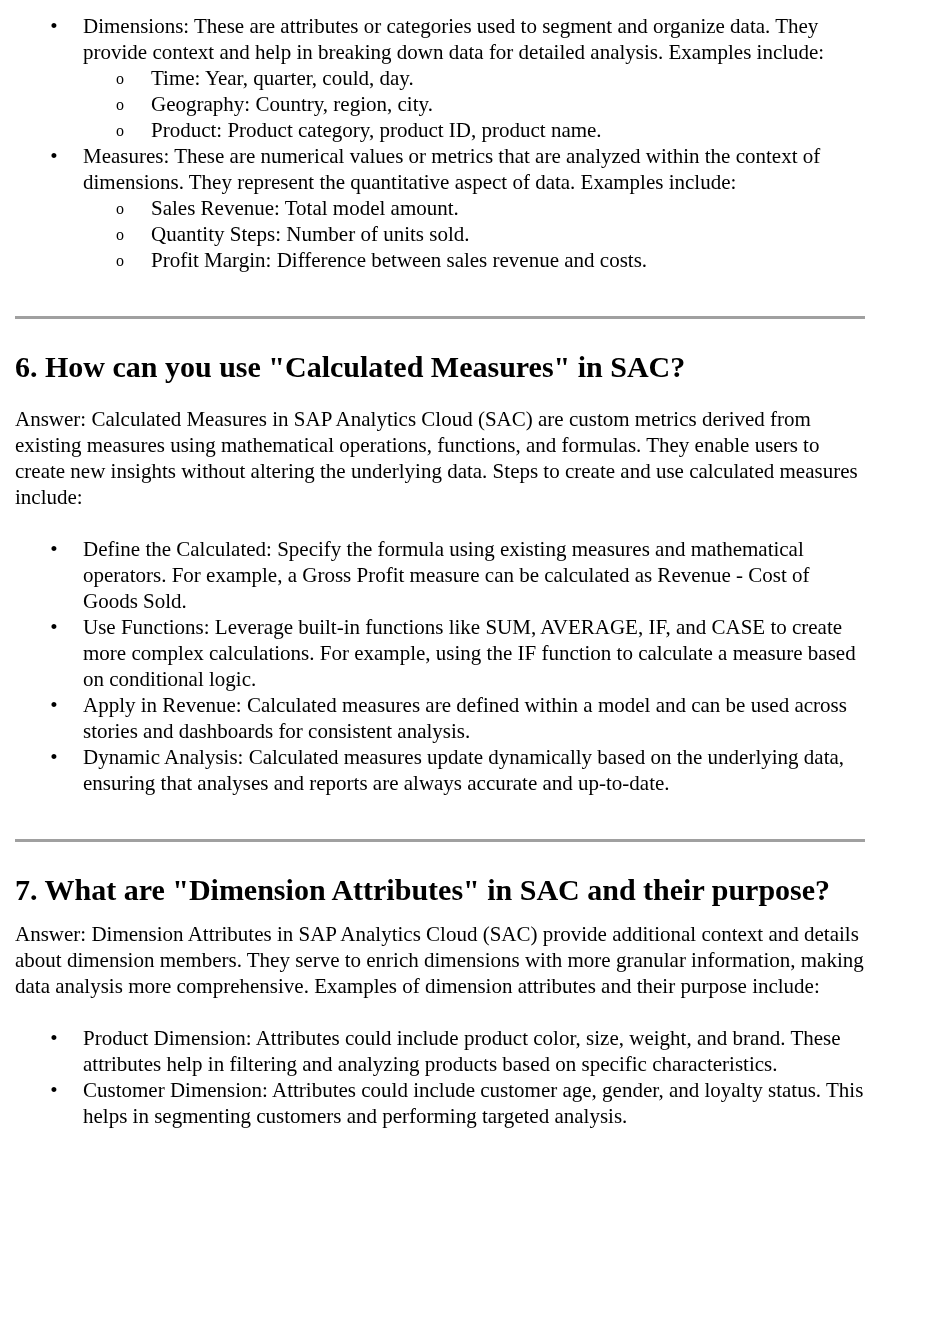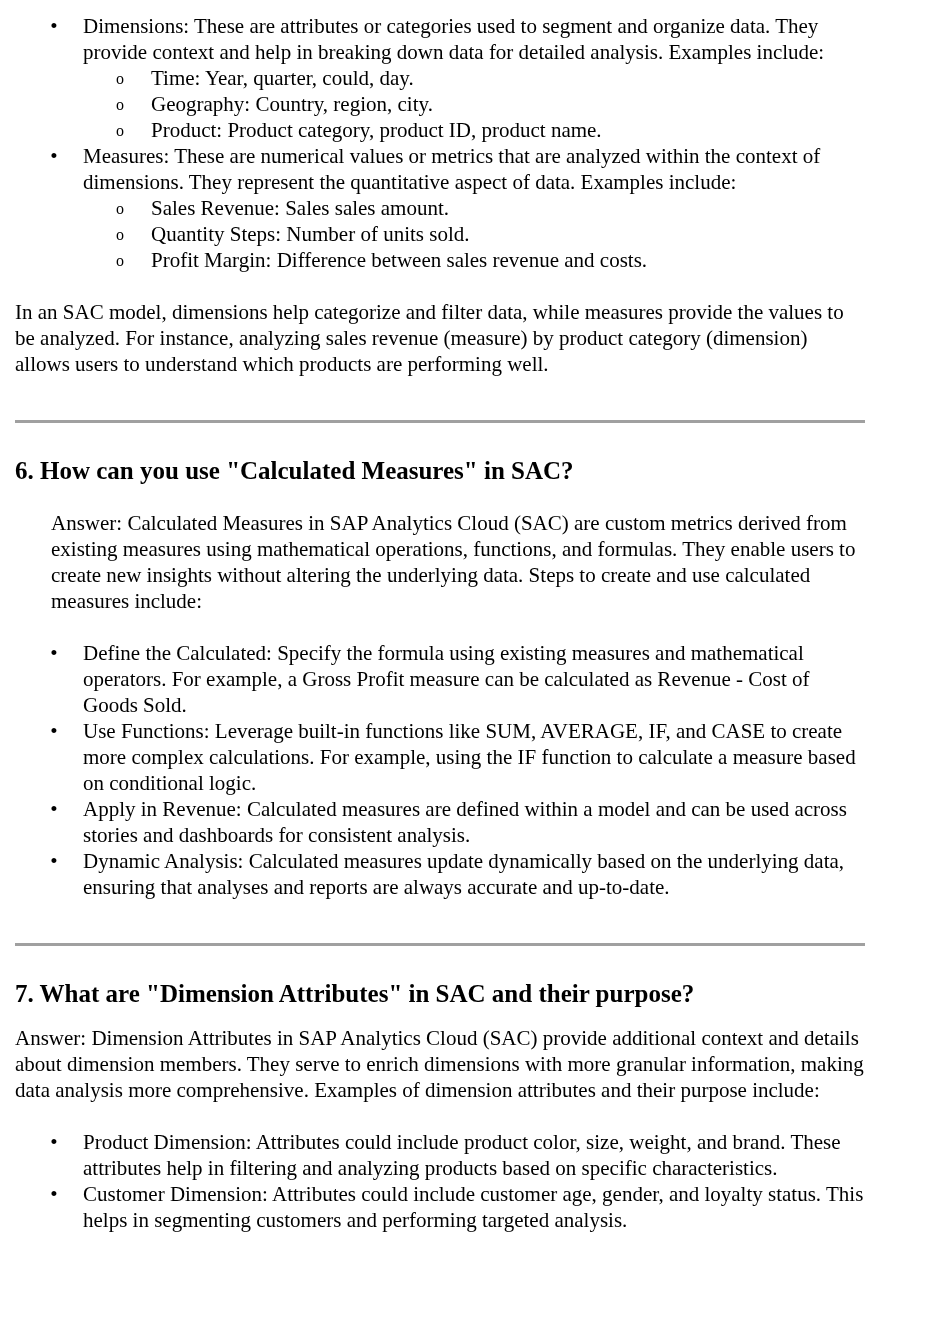--- a/index.html
+++ b/index.html
@@ -16,55 +16,54 @@
       position: absolute; left: 34px; top: 0; width: 10px; text-align: center;
     }
     ul.l2 { list-style: none; margin: 0; padding: 0; }
     ul.l2 > li { position: relative; padding-left: 68px; margin-left: 0; }
     ul.l2 > li > .bul {
       position: absolute; left: 33px; top: 1px; font-size: 16px; text-align: center;
     }
     b { font-weight: normal; }
     p { margin: 0; }
     .hr { height: 3px; background: #a0a0a0; width: 850px; margin: 0; }
-    h2 { margin: 0; font-size: 25px; line-height: 30px; font-weight: bold; }
+    h2 { margin: 0; font-size: 30px; line-height: 30px; font-weight: bold; }
   </style>
 </head>
 <body>
 
 <div class="page">
 
   <ul class="l1" style="margin-top:13px;">
     <li>
       <span class="bul">•</span>
       <b>Dimensions:</b><span> These are attributes or categories used to segment and organize data. They provide context and help in breaking down data for detailed analysis. Examples include:</span>
       <ul class="l2">
         <li><span class="bul">o</span><b>Time:</b><span> Year, quarter, could, day.</span></li>
         <li><span class="bul">o</span><b>Geography:</b><span> Country, region, city.</span></li>
         <li><span class="bul">o</span><b>Product:</b><span> Product category, product ID, product name.</span></li>
       </ul>
     </li>
     <li>
       <span class="bul">•</span>
       <b>Measures:</b><span> These are numerical values or metrics that are analyzed within the context of dimensions. They represent the quantitative aspect of data. Examples include:</span>
       <ul class="l2">
-        <li><span class="bul">o</span><b>Sales Revenue:</b><span> Sales sales amount.</span></li>
+        <li><span class="bul">o</span><b>Sales Revenue:</b><span> Total model amount.</span></li>
         <li><span class="bul">o</span><b>Quantity Steps:</b><span> Number of units sold.</span></li>
         <li><span class="bul">o</span><b>Profit Margin:</b><span> Difference between sales revenue and costs.</span></li>
       </ul>
     </li>
   </ul>
 
-  <p style="margin-top:26px;">In an SAC model, dimensions help categorize and filter data, while measures provide the values to be analyzed. For instance, analyzing sales revenue (measure) by product category (dimension) allows users to understand which products are performing well.</p>
 
   <div class="hr" style="margin-top:43px;"></div>
 
   <h2 style="margin-top:33px;">6. How can you use "Calculated Measures" in SAC?</h2>
 
-  <p style="margin-top:24px;margin-left:36px;">
+  <p style="margin-top:24px;">
     <b>Answer:</b><b> Calculated Measures</b><span> in </span><b>SAP Analytics Cloud (SAC)</b><span> are custom metrics derived from existing measures using mathematical operations, functions, and formulas. They enable users to create new insights without altering the underlying data. Steps to create and use calculated measures include:</span>
   </p>
 
   <ul class="l1" style="margin-top:26px;">
     <li><span class="bul">•</span><b>Define the Calculated:</b><span> Specify the formula using existing measures and mathematical operators. For example, a Gross Profit measure can be calculated as Revenue - Cost of Goods Sold.</span></li>
     <li><span class="bul">•</span><b>Use Functions:</b><span> Leverage built-in functions like SUM, AVERAGE, IF, and CASE to create more complex calculations. For example, using the IF function to calculate a measure based on conditional logic.</span></li>
     <li><span class="bul">•</span><b>Apply in Revenue:</b><span> Calculated measures are defined within a model and can be used across stories and dashboards for consistent analysis.</span></li>
     <li><span class="bul">•</span><b>Dynamic Analysis:</b><span> Calculated measures update dynamically based on the underlying data, ensuring that analyses and reports are always accurate and up-to-date.</span></li>
   </ul>
 

